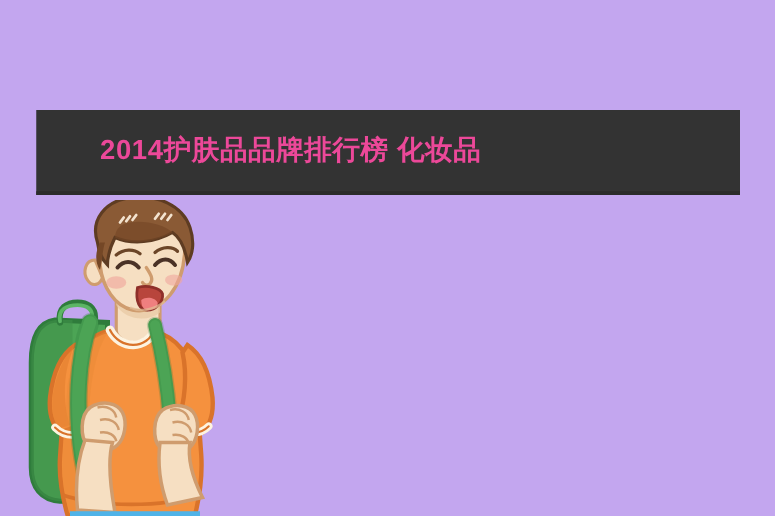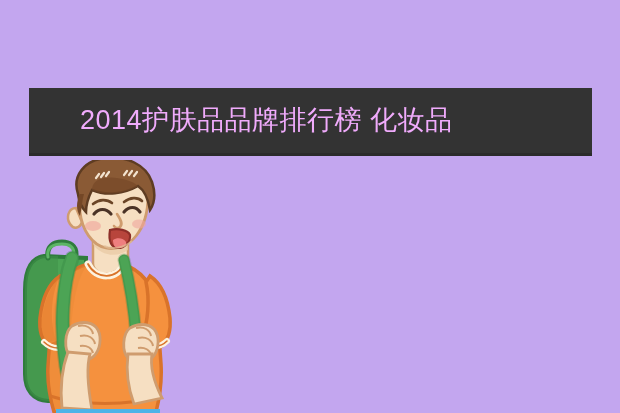--- a/index.html
+++ b/index.html
@@ -28,23 +28,23 @@
     height: 68px;
     background: #333333;
     box-sizing: border-box;
     border-bottom: 3px solid #2b2b2b;
   }
   #title-text {
     position: absolute;
     left: 51px;
     top: 50%;
     transform: translateY(-52%);
-    color: #f0abfc;
-    font-size: 27px;
-    font-weight: normal;
+    color: #ec4899;
+    font-size: 22px;
+    font-weight: bold;
     letter-spacing: 0.5px;
     white-space: nowrap;
     line-height: 1;
   }
   
   #illustration {
     position: absolute;
     left: 0px;
     top: 160px;
     width: 250px;

